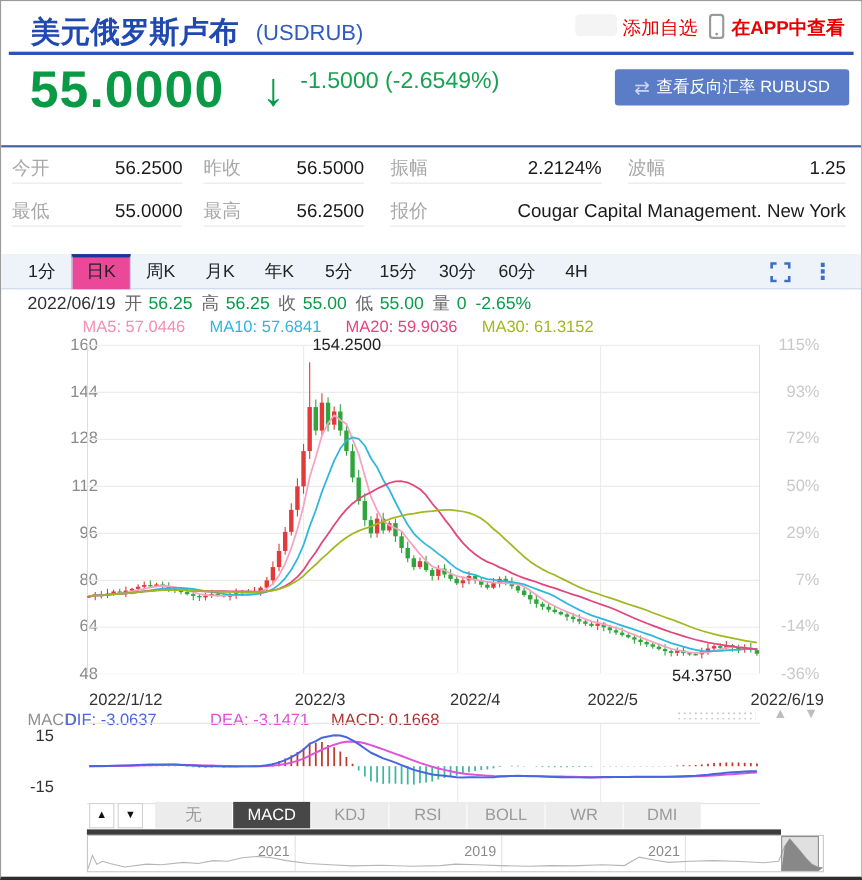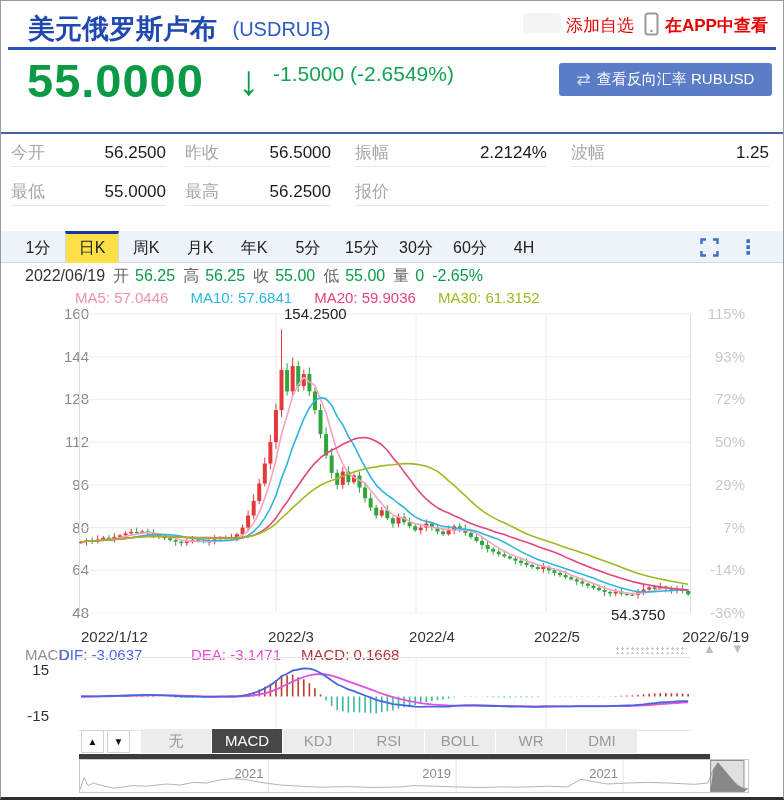--- a/index.html
+++ b/index.html
@@ -4,21 +4,21 @@
 <style>
 html,body{margin:0;padding:0;background:#fff}
 .page{position:relative;width:784px;height:800px;box-sizing:border-box;border:1px solid #9b9b9b;border-bottom:3px solid #2e2e2e;background:#fff;overflow:hidden;font-family:"Liberation Sans","DejaVu Sans",sans-serif}
 .abs{position:absolute}
 .tick{position:absolute;font-size:15px;color:#9a9a9a;text-align:right}
 .xlab{position:absolute;font-size:15px;color:#333}
 .statlabel{color:#a8a8a8}
 .statvalue{color:#1a1a1a;float:right}
 .statcell{position:absolute;height:27px;line-height:27px;font-size:17px;border-bottom:1px solid #e7e7e7}
 .ptab{display:inline-block;width:54px;height:31px;line-height:31px;text-align:center;font-size:16px;color:#222;cursor:pointer;box-sizing:border-box}
-.ptab.active{background:#fde047;border-top:3px solid #16389a;border-left:1px solid #cdd8ec;border-right:1px solid #cdd8ec;height:32px;line-height:27px;margin-bottom:-1px;position:relative;z-index:2}
+.ptab.active{background:#ec4899;border-top:3px solid #16389a;border-left:1px solid #cdd8ec;border-right:1px solid #cdd8ec;height:32px;line-height:27px;margin-bottom:-1px;position:relative;z-index:2}
 .itab{width:70px;height:24px;line-height:24px;text-align:center;font-size:15px;color:#9a9a9a;background:#ececec;cursor:pointer}
 .itab.active{background:#474747;color:#fff}
 .dots{background-image:radial-gradient(#c9c9c9 1px,transparent 1.2px);background-size:5px 5px}
 .navyear{position:absolute;font-size:13px;color:#8a8a8a;width:40px;text-align:right}
 </style>
 </head>
 <body>
 
 <div class="page">
 
@@ -45,21 +45,21 @@
 
   <div class="abs" style="left:0;right:0;top:131px;height:2px;background:#46619f"></div>
 
   <div id="stats">
       <div class="statcell abs" style="left: 10px; top: 138px; width: 155px;"><span class="statlabel">今开</span><span class="statvalue">56.2500</span></div>
       <div class="statcell abs" style="left: 184px; top: 138px; width: 146px;"><span class="statlabel">昨收</span><span class="statvalue">56.5000</span></div>
       <div class="statcell abs" style="left: 354px; top: 138px; width: 192px;"><span class="statlabel">振幅</span><span class="statvalue">2.2124%</span></div>
       <div class="statcell abs" style="left: 570px; top: 138px; width: 198px;"><span class="statlabel">波幅</span><span class="statvalue">1.25</span></div>
       <div class="statcell abs" style="left: 10px; top: 177px; width: 155px;"><span class="statlabel">最低</span><span class="statvalue">55.0000</span></div>
       <div class="statcell abs" style="left: 184px; top: 177px; width: 146px;"><span class="statlabel">最高</span><span class="statvalue">56.2500</span></div>
-      <div class="statcell abs" style="left: 354px; top: 177px; width: 414px;"><span class="statlabel">报价</span></div>
+      <div class="statcell abs" style="left: 354px; top: 177px; width: 414px;"><span class="statlabel">报价</span><span class="statvalue">Cougar Capital Management. New York</span></div>
     </div>
 
   <div class="abs" style="left:0;right:0;top:230px;height:32px;background:#eef2f9;border-bottom:1px solid #cdd8ec;box-sizing:border-box;padding-left:10px" id="period-tabs"><span class="ptab">1分</span><span class="ptab active">日K</span><span class="ptab">周K</span><span class="ptab">月K</span><span class="ptab">年K</span><span class="ptab">5分</span><span class="ptab">15分</span><span class="ptab">30分</span><span class="ptab">60分</span><span class="ptab">4H</span></div>
   <svg class="abs" style="left:699px;top:237px;cursor:pointer" width="19" height="19" viewBox="0 0 19 19">
     <g fill="none" stroke="#3a6fc8" stroke-width="2.4">
       <path d="M1.5 6 V1.5 H6"></path>
         <path d="M13 1.5 H17.5 V6"></path>
       <path d="M17.5 13 V17.5 H13"></path>
         <path d="M6 17.5 H1.5 V13"></path>
     </g>

